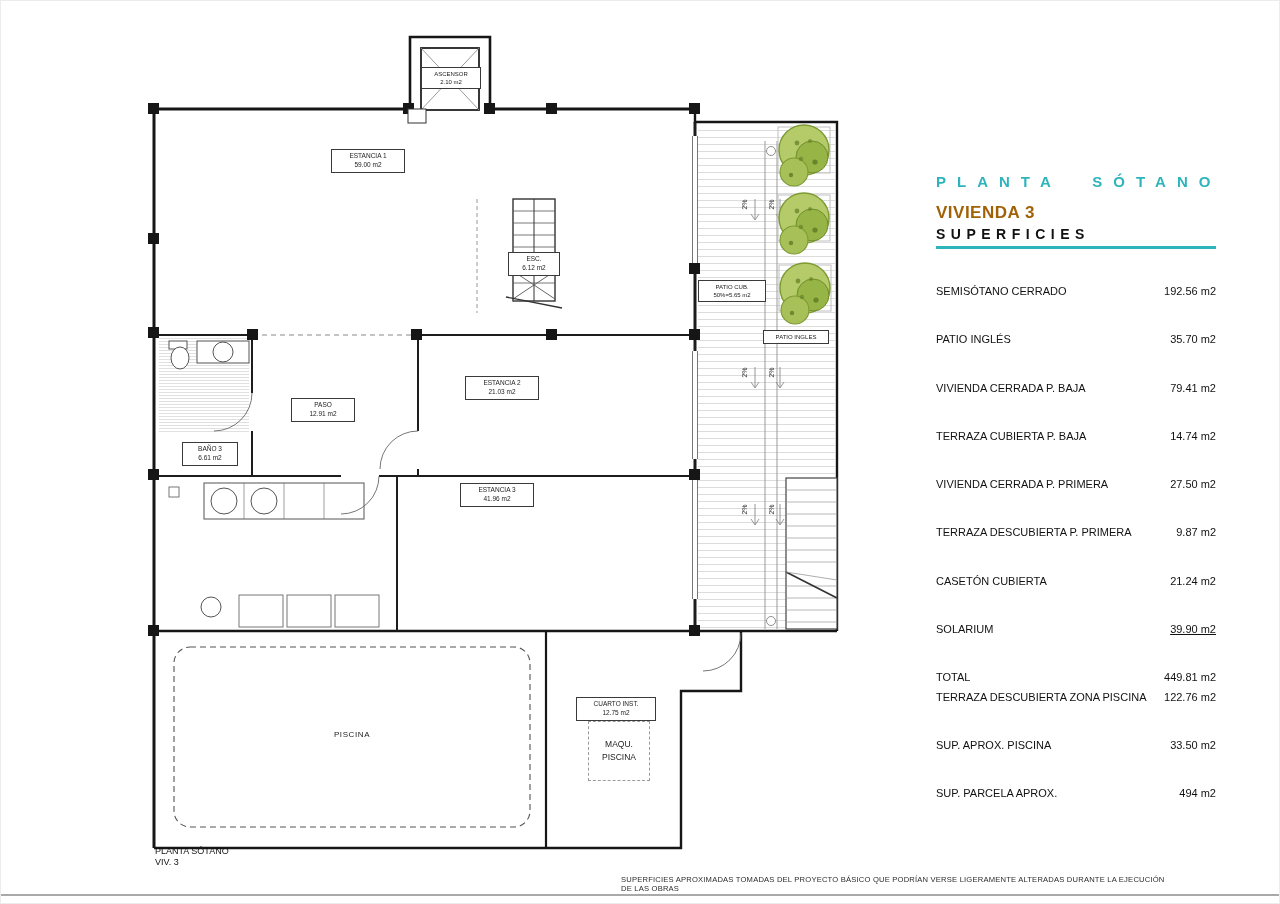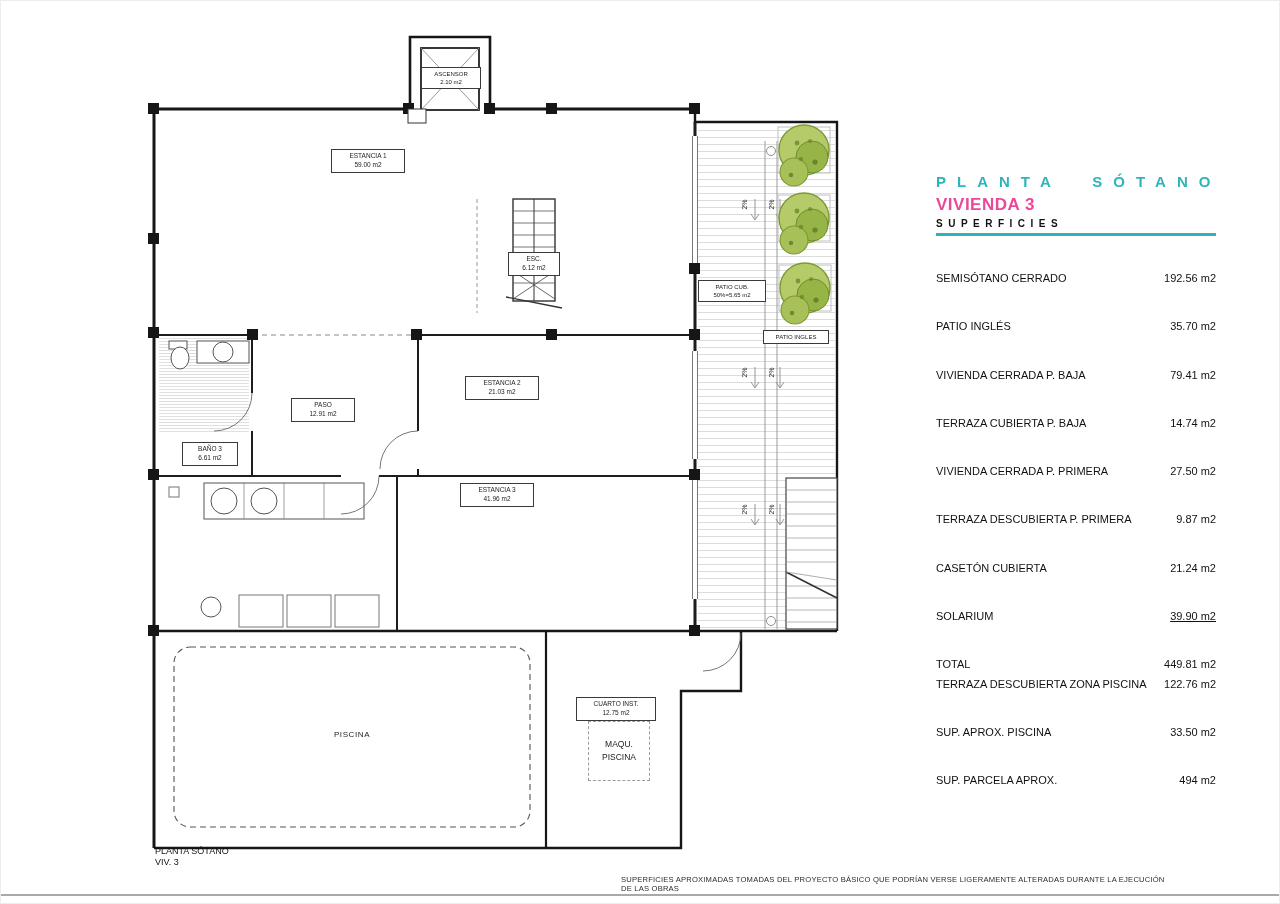--- a/index.html
+++ b/index.html
@@ -19,22 +19,22 @@
   .plain{background:transparent;font-size:8px;letter-spacing:.6px;}
   .dashedbox{border:1px dashed #9a9a9a;background:transparent;font-size:8.5px;line-height:1.5;}
   .slope{
     position:absolute;font-size:7px;color:#333;white-space:nowrap;
     transform:rotate(-90deg);transform-origin:center;width:14px;text-align:center;
   }
 
   
   .legend{position:absolute;left:935px;top:172px;width:284px;}
   .legend-title{color:#2fb4bc;font-weight:bold;font-size:15px;letter-spacing:11px;word-spacing:16px;white-space:nowrap;}
-  .legend-subtitle{font-size:17px;font-weight:bold;margin-top:5px;letter-spacing:.5px;color:#ec4899;}
-  .legend-section{font-size:10px;font-weight:bold;letter-spacing:5.5px;margin-top:3px;}
+  .legend-subtitle{font-size:17px;font-weight:bold;margin-top:13px;letter-spacing:.5px;color:#a16207;}
+  .legend-section{font-size:14px;font-weight:bold;letter-spacing:5.5px;margin-top:3px;}
   .legend-rule{height:3px;background:#2fb4bc;margin-top:4px;width:280px;}
   .legend-rows{margin-top:6px;font-size:11px;width:280px;}
   .trow{display:flex;justify-content:space-between;line-height:12.3px;white-space:nowrap;margin-top:36px;}
   .tvalue{text-align:right;}
   .extra{margin-top:7px;}
   .u{text-decoration:underline;}
 
   
   .caption{position:absolute;left:154px;top:845px;font-size:9px;line-height:10.5px;color:#111;}
   .disclaimer{position:absolute;left:620px;top:874px;width:556px;font-size:7.6px;color:#2b2b2b;text-align:left;letter-spacing:.2px;}

